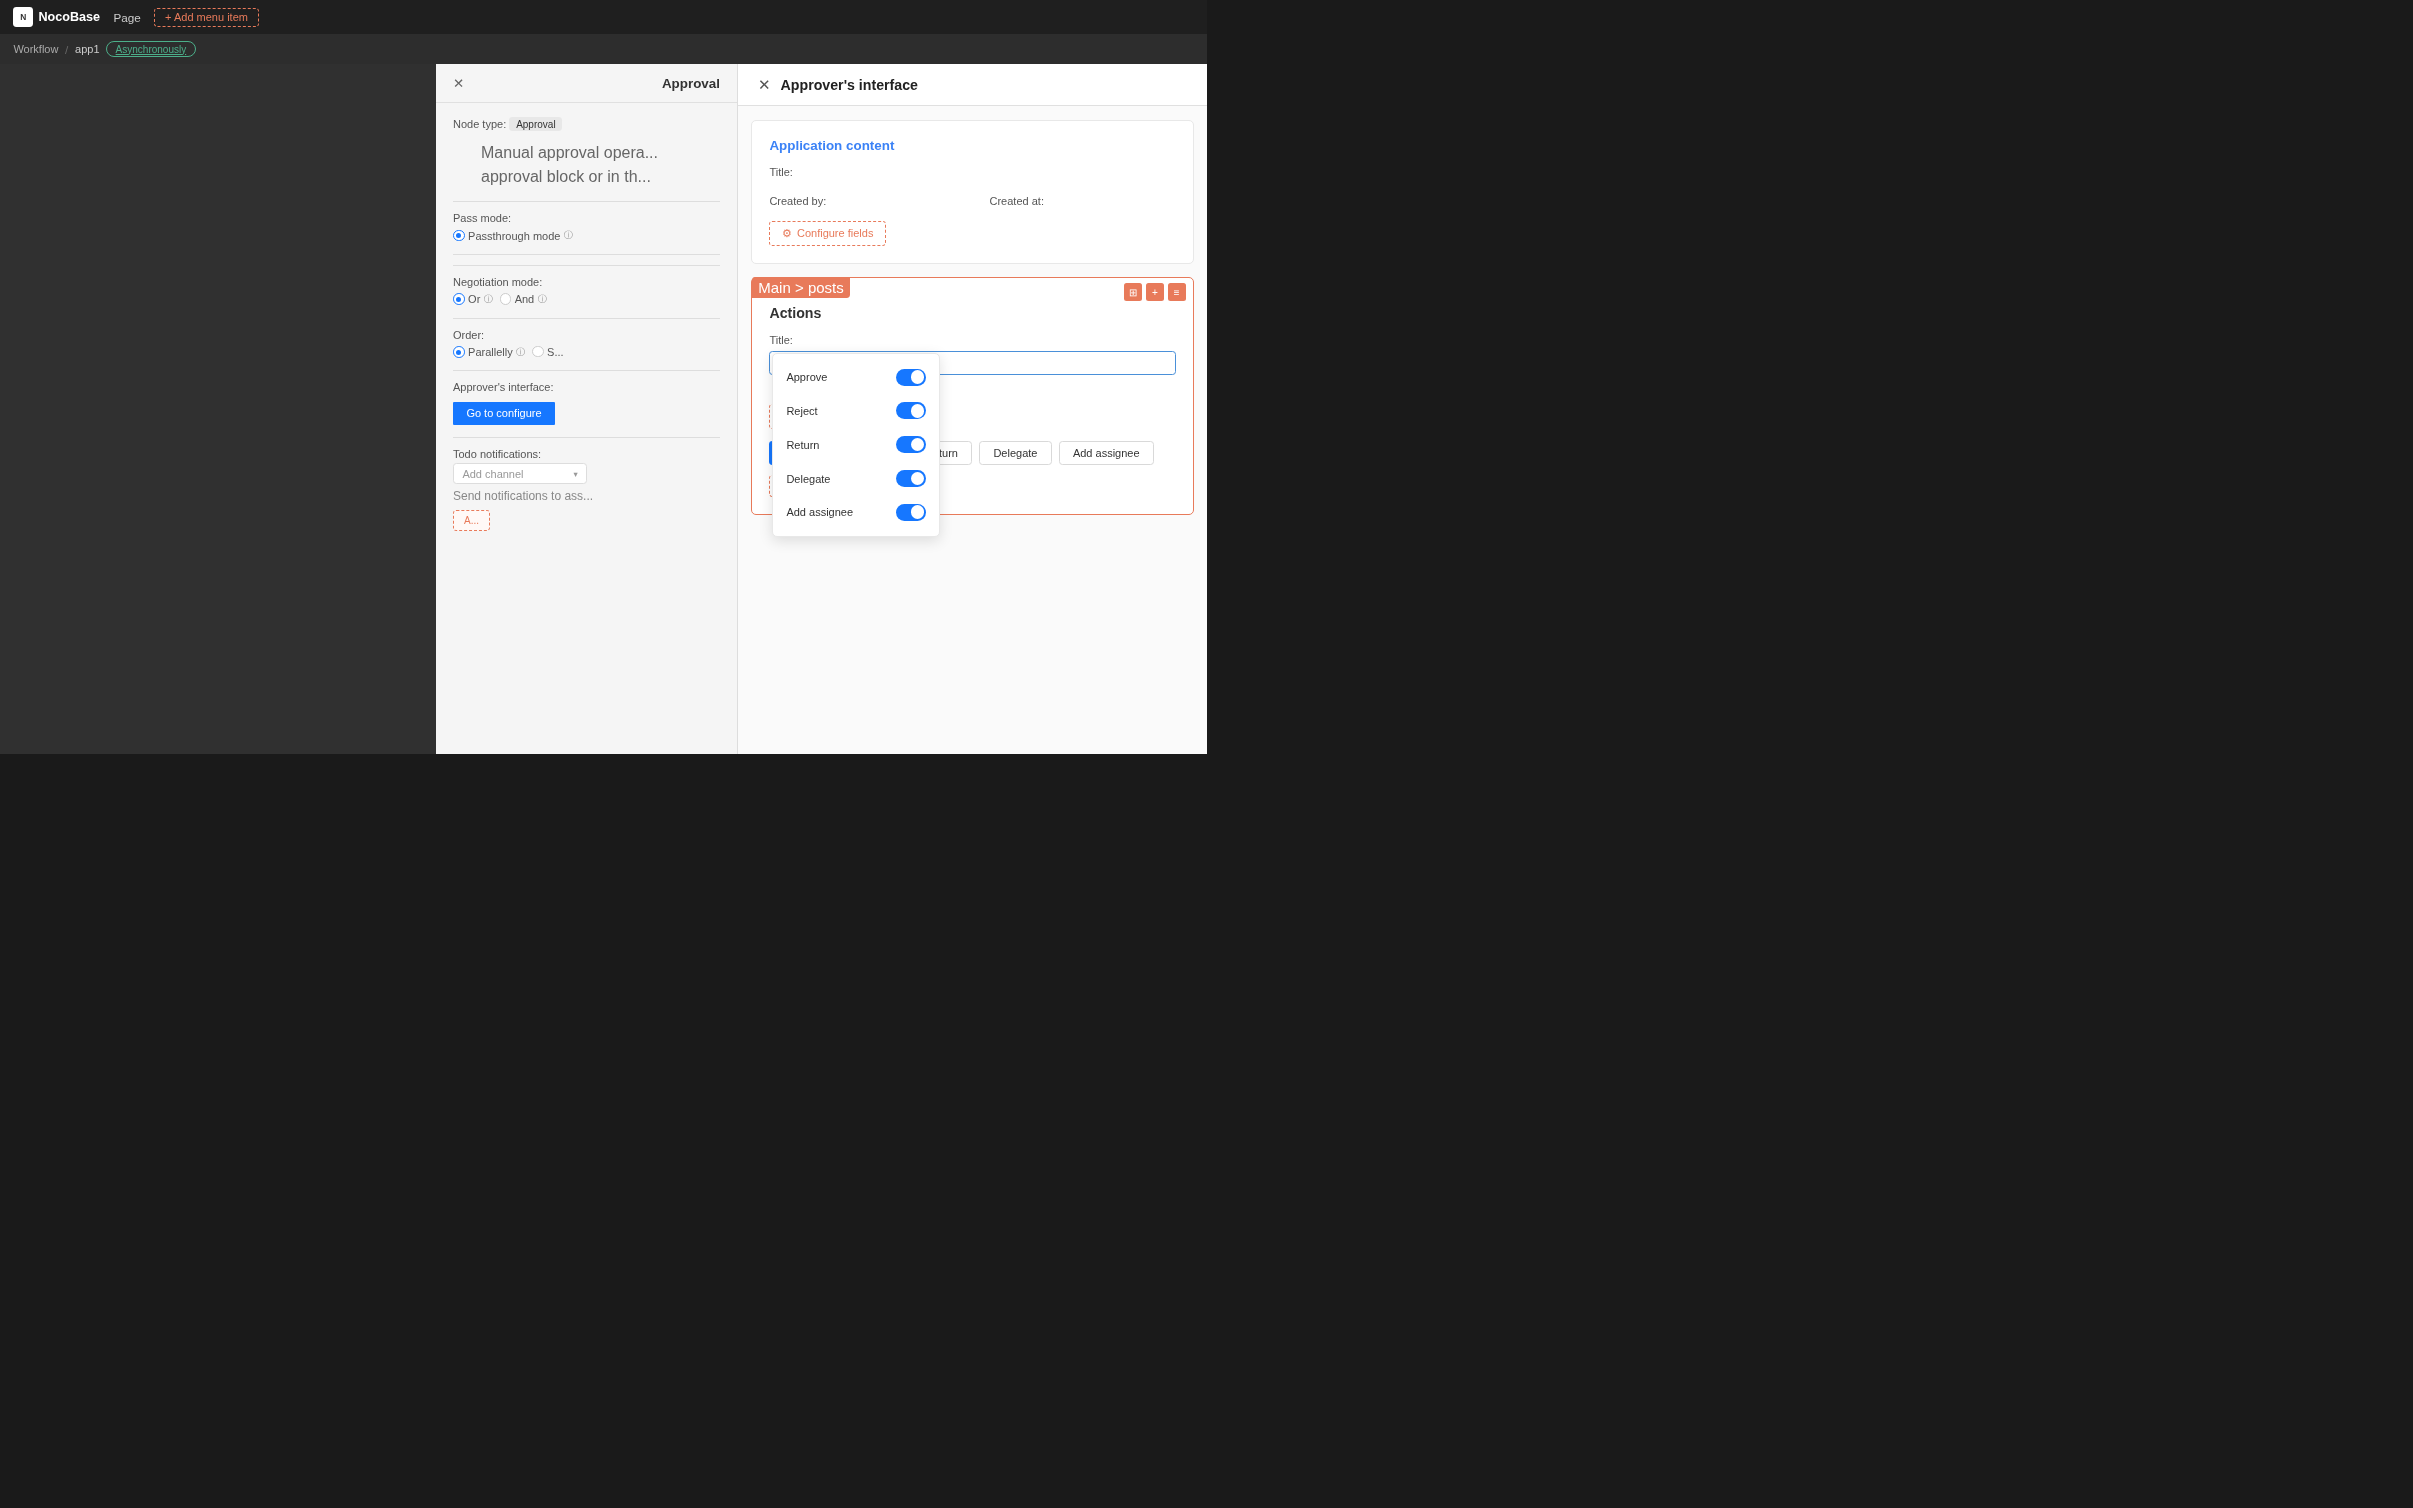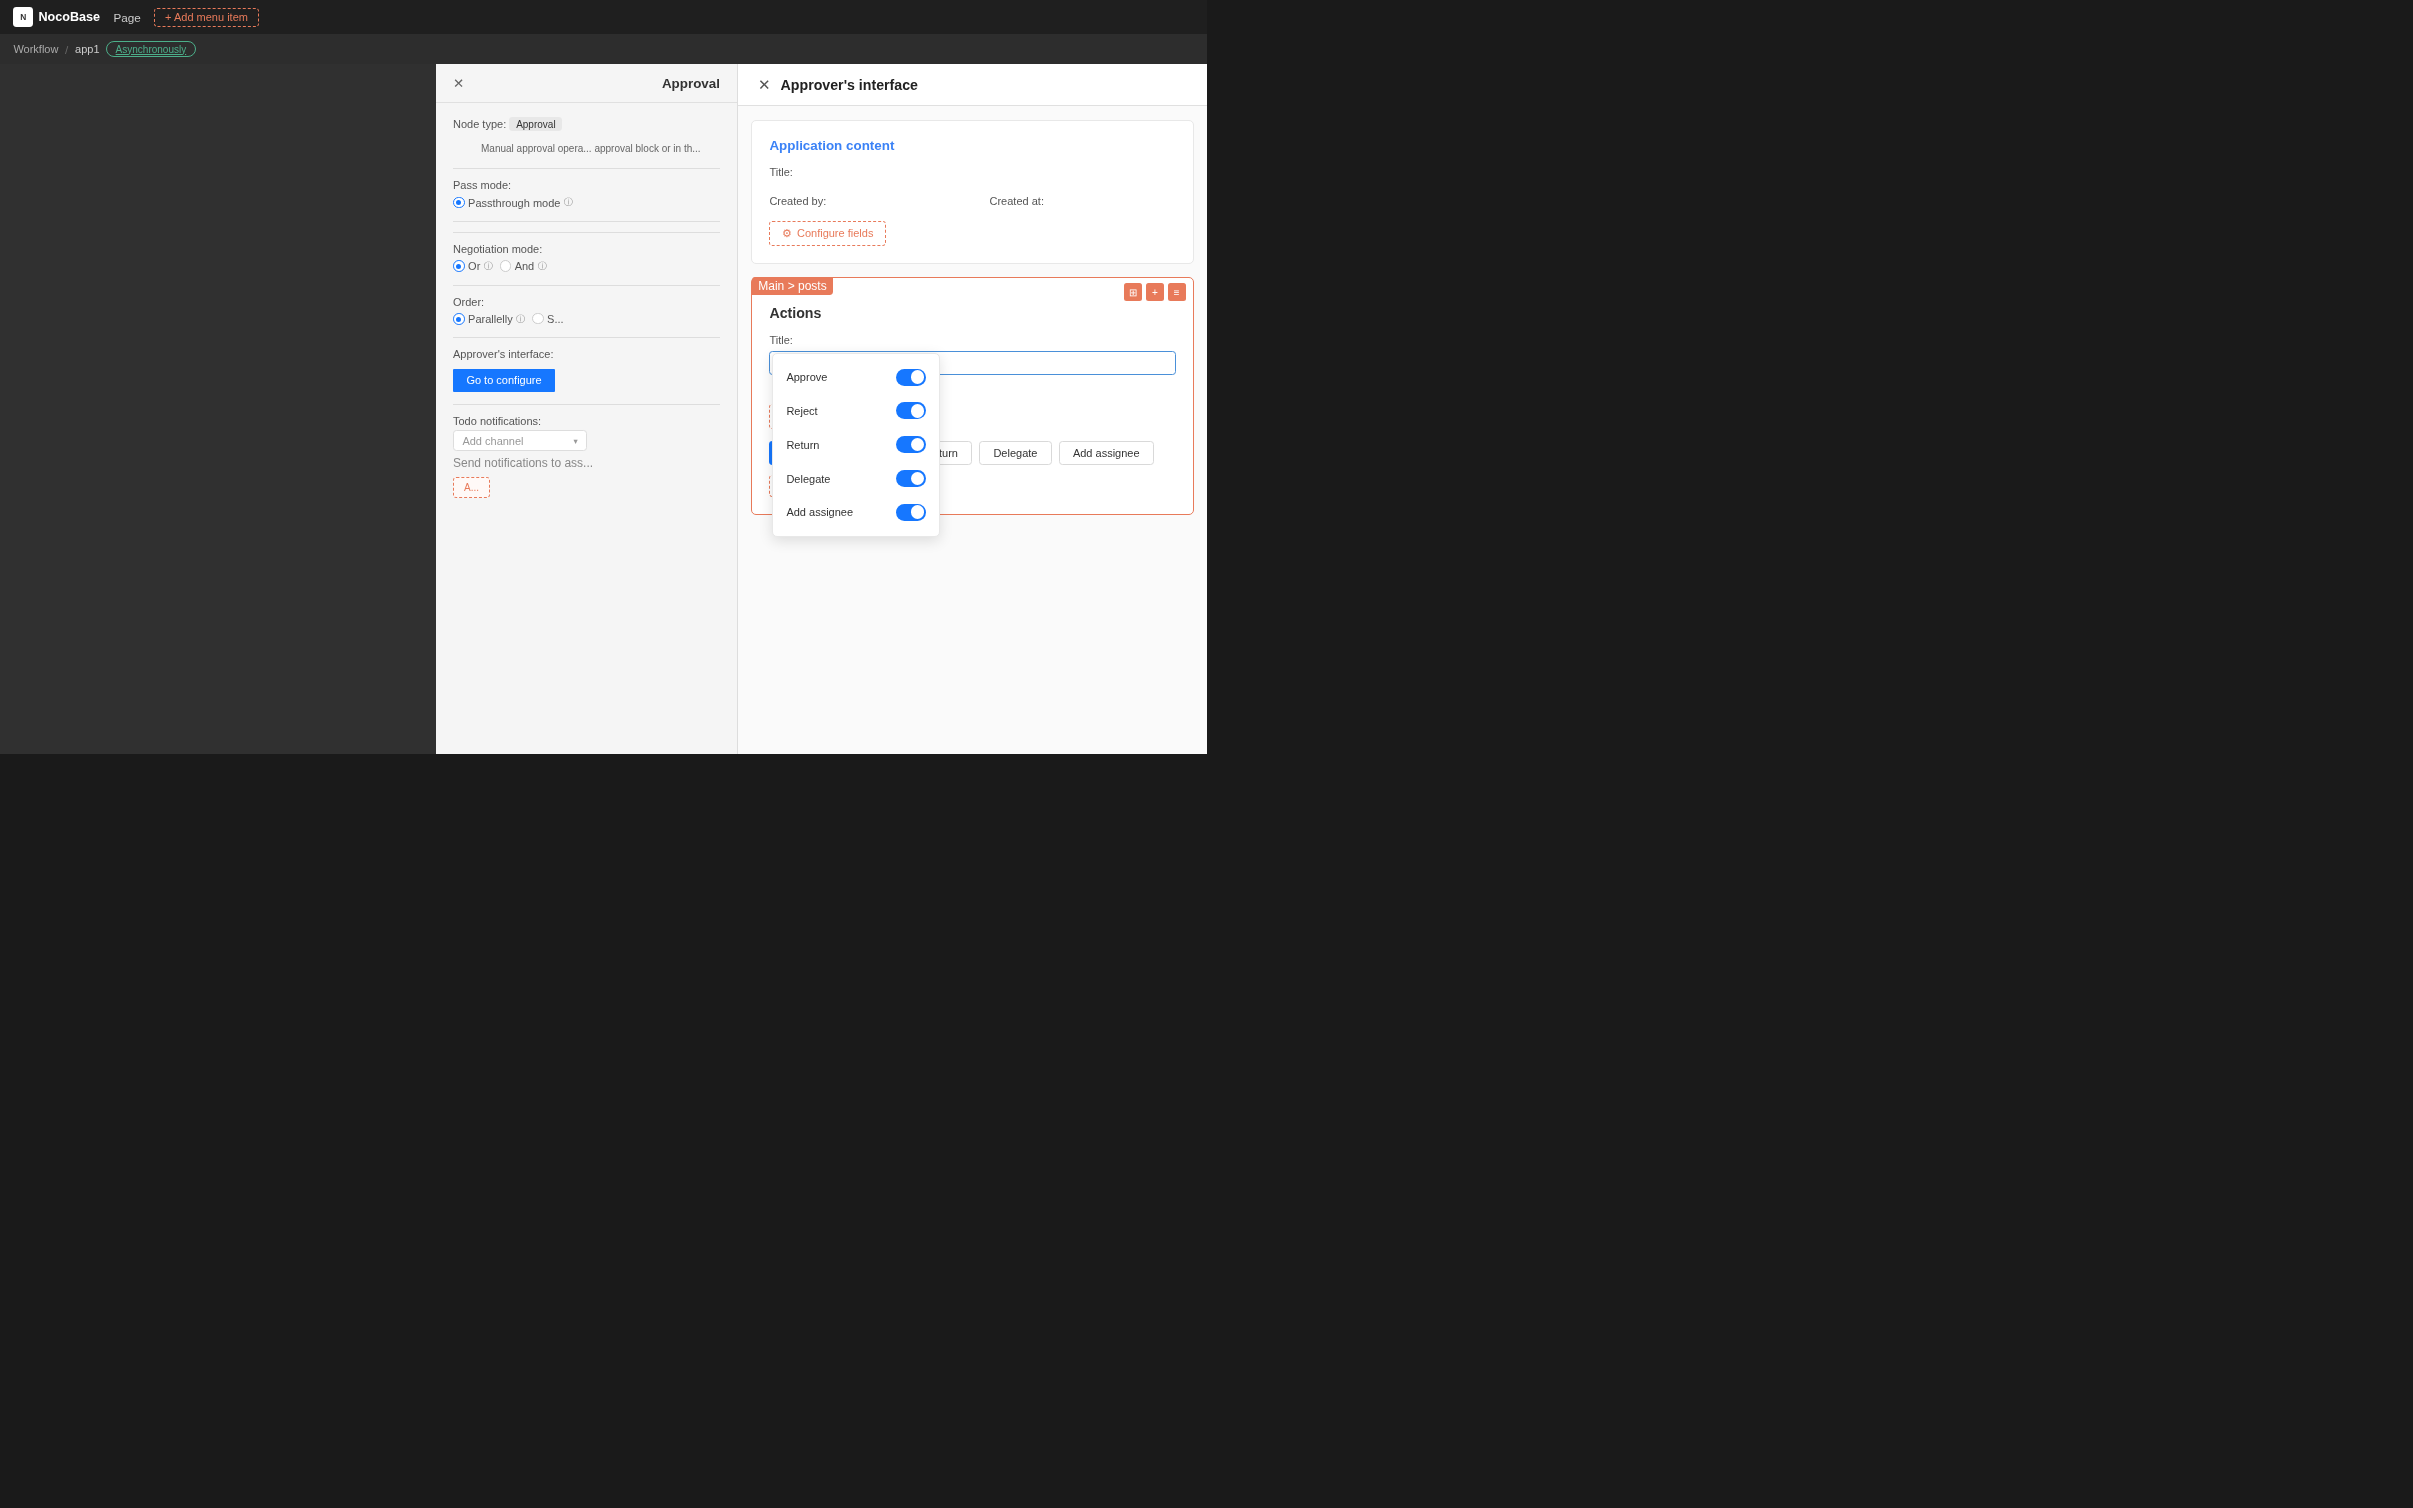--- a/index.html
+++ b/index.html
@@ -131,21 +131,21 @@
     .field-row {
       margin-bottom: 11.7px;
     }
     .field-label {
       font-size: 11px;
       color: #555;
       margin-bottom: 3.4px;
     }
     .field-label span { color: #333; }
     .field-text {
-      font-size: 10px;
+      font-size: 16px;
       color: #666;
       line-height: 1.5;
       padding-left: 28px;
     }
     .tag-approval {
       background: #e8e8e8;
       color: #333;
       padding: 1.7px 6.7px;
       border-radius: 3.4px;
       font-size: 10px;
@@ -328,21 +328,21 @@
       border-radius: 5px;
       margin: 0 13.4px 13.4px;
       position: relative;
     }
     .card-breadcrumb-tag {
       position: absolute;
       top: -0.8px;
       left: -0.8px;
       background: #e87a5a;
       color: white;
-      font-size: 12px;
+      font-size: 15px;
       padding: 1.7px 6.7px;
       border-radius: 3.4px 0 3.4px 0;
     }
     .card-toolbar {
       position: absolute;
       top: 5px;
       right: 6.7px;
       display: flex;
       gap: 3.4px;
     }

